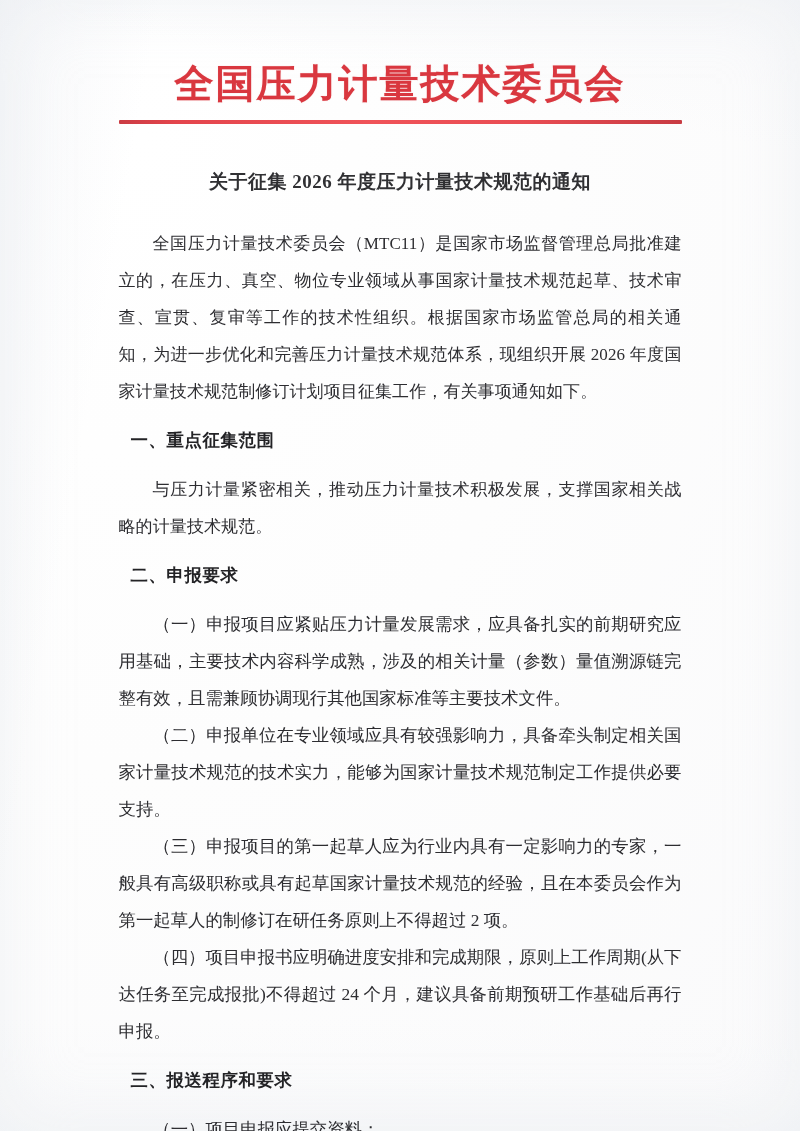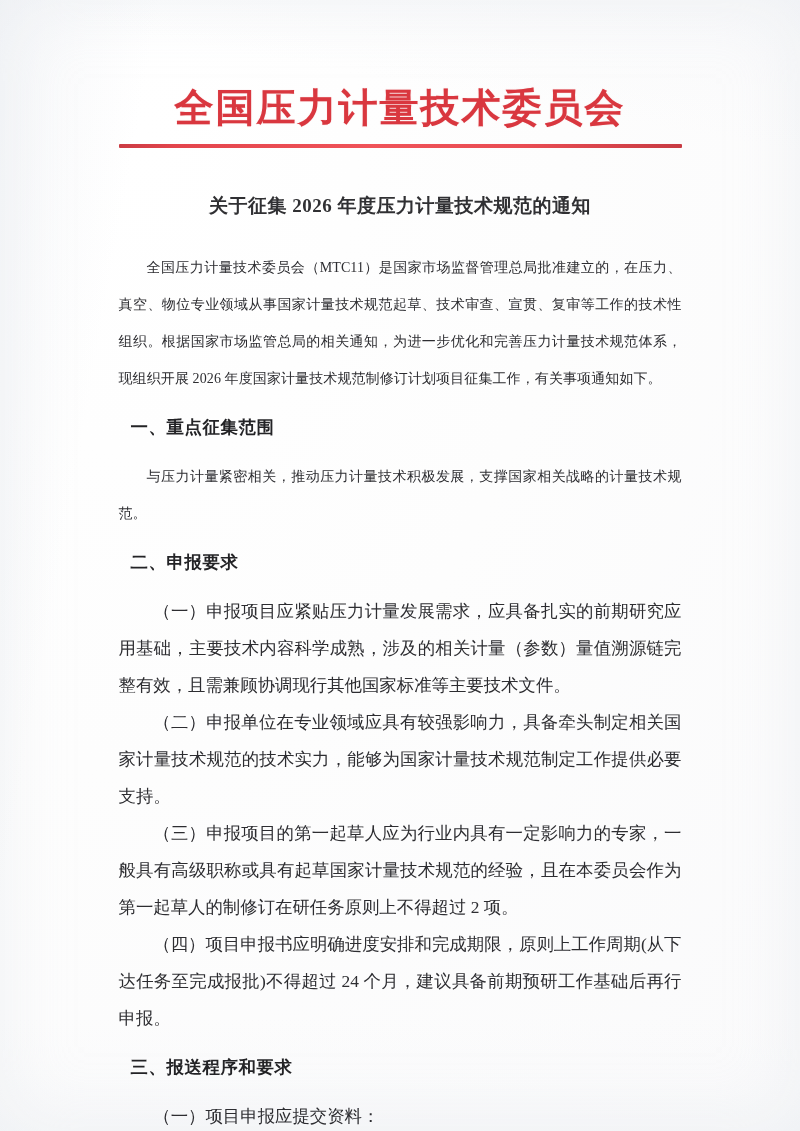--- a/index.html
+++ b/index.html
@@ -43,21 +43,21 @@
     box-shadow: inset 0 0 70px rgba(222,226,232,0.35);
   }
 
   .content {
     position: relative;
     z-index: 2;
   }
 
   
   .masthead {
-    padding-top: 86px;
+    padding-top: 62px;
     text-align: center;
   }
   .masthead-title {
     font-family: "Liberation Serif", "DejaVu Serif", serif;
     font-weight: bold;
     font-size: 39px;
     letter-spacing: 2px;
     line-height: 1.15;
     color: #d9373f;
     text-shadow: 0 0 1px rgba(217,55,63,0.35);
@@ -94,21 +94,21 @@
   }
 
   .body-block {
     width: 563px;
     margin: 0 auto;
     padding-top: 30px;
   }
 
   p.para {
     margin: 0;
-    font-size: 14px;
+    font-size: 17px;
     line-height: 37px;
     text-align: justify;
     text-justify: inter-character;
     text-indent: 2em;
     color: #2d2d31;
     letter-spacing: 0.1px;
   }
   h2.section {
     margin: 12px;
     font-size: 17.4px;

